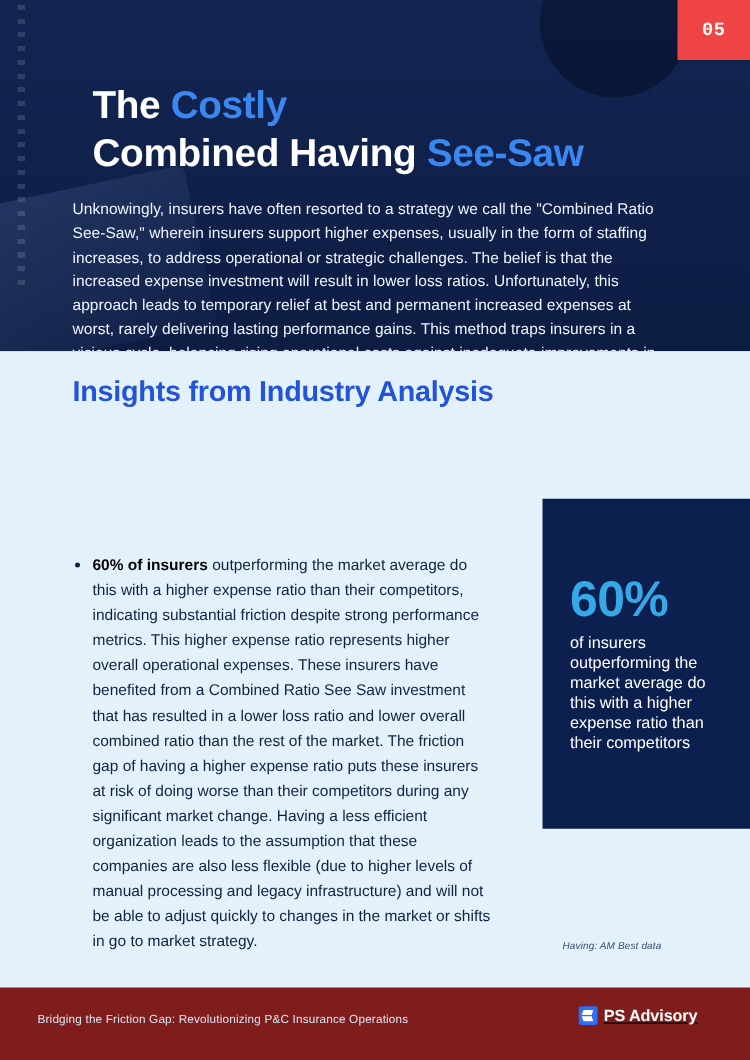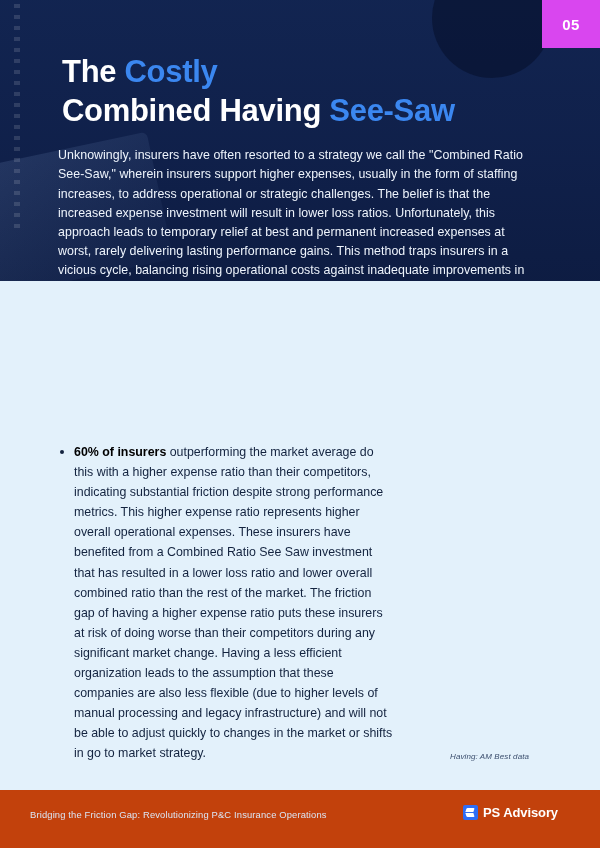--- a/index.html
+++ b/index.html
@@ -80,40 +80,41 @@
     background: linear-gradient(150deg, rgba(120,148,195,0.20), rgba(40,62,110,0.10));
     transform: rotate(-12deg);
     border-radius: 6px;
     z-index: 1;
   }
 
   .page-badge {
     position: absolute;
     right: 0; top: 0;
     width: 58px; height: 48px;
-    background: #d946ef;
+    background: #ef4444;
     display: flex;
     align-items: center;
     justify-content: center;
     z-index: 5;
+    font-family: Liberation Mono, monospace;
   }
   .page-badge span {
     color: #ffffff;
     font-size: 15px;
     font-weight: bold;
     letter-spacing: 0.4px;
   }
 
   .hero-inner {
     position: relative;
     z-index: 4;
     padding: 48px 52px 0 58px;
   }
   .hero-title {
-    margin: 4px;
+    margin: 16px;
     font-size: 31px;
     line-height: 1.26;
     font-weight: bold;
     color: #ffffff;
     letter-spacing: -0.3px;
   }
   .hero-title .accent { color: #3b87f0; }
 
   .hero-para {
     margin: 16px 0 0 0;
@@ -213,35 +214,36 @@
     color: #3c4f6e;
     letter-spacing: 0.1px;
   }
 
   
   .footer {
     position: absolute;
     left: 0; top: 790px;
     width: 600px;
     height: 58px;
-    background: #c2410c;
+    background: #7f1d1d;
   }
   .footer-text {
     position: absolute;
     left: 30px; top: 19px;
     margin: 0;
     font-size: 9.4px;
     color: #dbe6f5;
     letter-spacing: 0.15px;
   }
   .footer-logo {
     position: absolute;
     right: 42px; top: 15px;
     display: flex;
     gap: 5px;
+    text-decoration: underline;
   }
   .logo-mark {
     width: 15px; height: 15px;
     background: #2e6df6;
     border-radius: 2px;
     position: relative;
     flex: none;
   }
   .logo-mark::before {
     content: "";
@@ -288,26 +290,31 @@
       <h1 class="hero-title">
         <span>The </span><span class="accent">Costly</span><br>
         <span>Combined Having </span><span class="accent">See-Saw</span>
       </h1>
       <p class="hero-para">Unknowingly, insurers have often resorted to a strategy we call the "Combined Ratio See-Saw," wherein insurers support higher expenses, usually in the form of staffing increases, to address operational or strategic challenges. The belief is that the increased expense investment will result in lower loss ratios. Unfortunately, this approach leads to temporary relief at best and permanent increased expenses at worst, rarely delivering lasting performance gains. This method traps insurers in a vicious cycle, balancing rising operational costs against inadequate improvements in loss experience..</p>
     </div>
   </div>
 
   <div class="content">
 
+    <h2 class="section-title">Insights from Industry Analysis</h2>
 
 
     <ul class="bullets">
       <li><b>60% of insurers</b><span> outperforming the market average do this with a higher expense ratio than their competitors, indicating substantial friction despite strong performance metrics. This higher expense ratio represents higher overall operational expenses. These insurers have benefited from a Combined Ratio See Saw investment that has resulted in a lower loss ratio and lower overall combined ratio than the rest of the market. The friction gap of having a higher expense ratio puts these insurers at risk of doing worse than their competitors during any significant market change. Having a less efficient organization leads to the assumption that these companies are also less flexible (due to higher levels of manual processing and legacy infrastructure) and will not be able to adjust quickly to changes in the market or shifts in go to market strategy.</span></li>
     </ul>
 
+    <div class="stat-card">
+      <p class="stat-number">60%</p>
+      <p class="stat-caption">of insurers outperforming the market average do this with a higher expense ratio than their competitors</p>
+    </div>
 
     <p class="source-note">Having: AM Best data</p>
   </div>
 
   <div class="footer">
     <p class="footer-text">Bridging the Friction Gap: Revolutionizing P&amp;C Insurance Operations</p>
     <div class="footer-logo">
       <span class="logo-mark"></span>
       <span class="logo-text">PS Advisory</span>
     </div>

